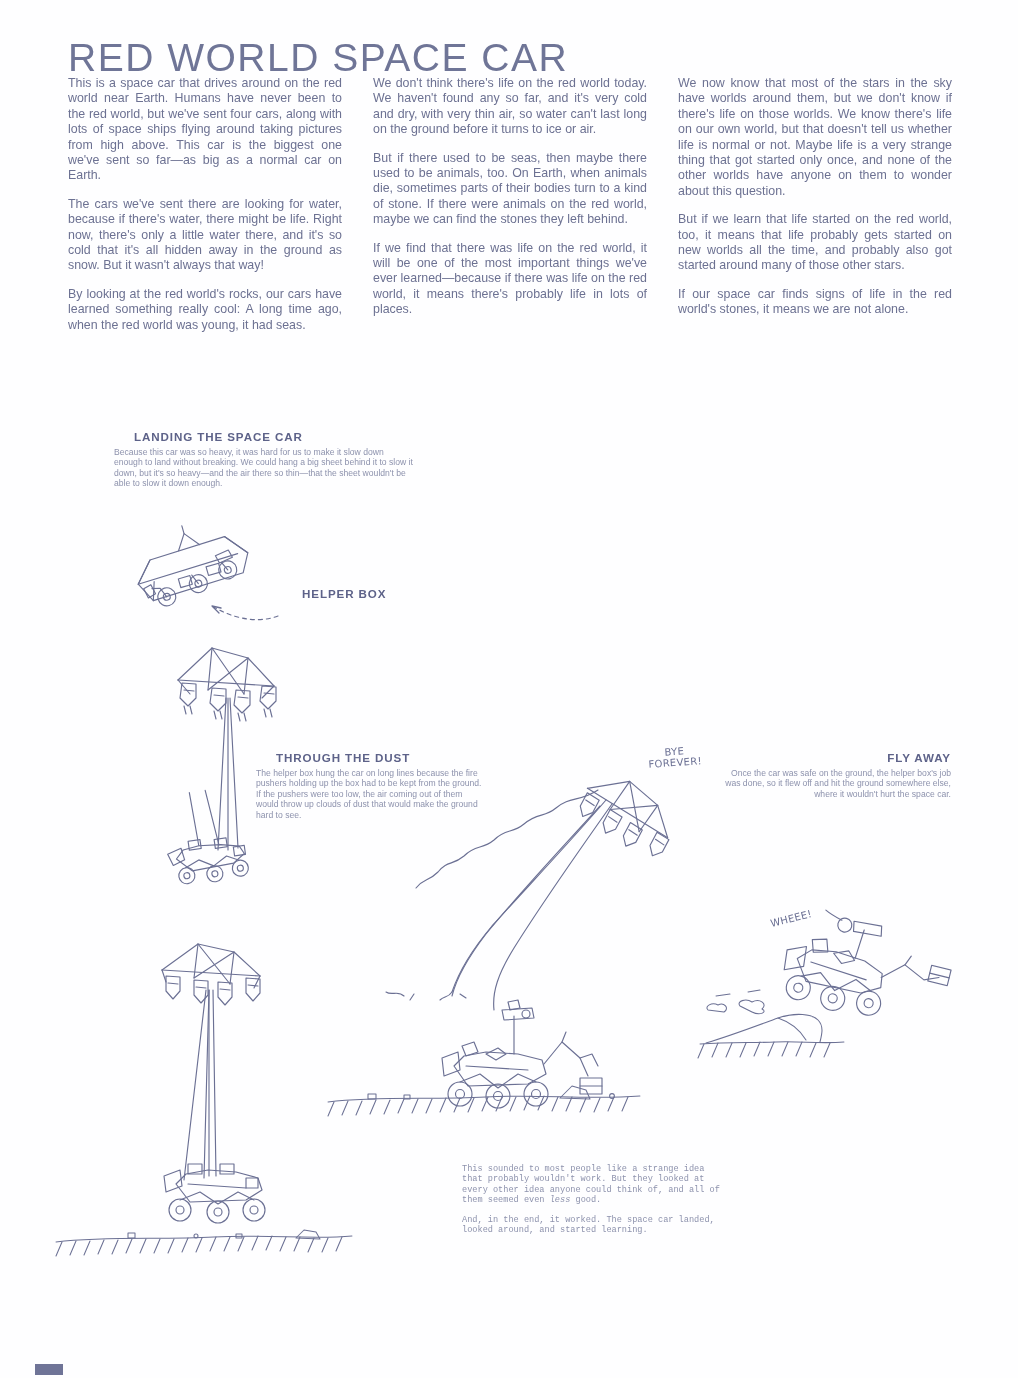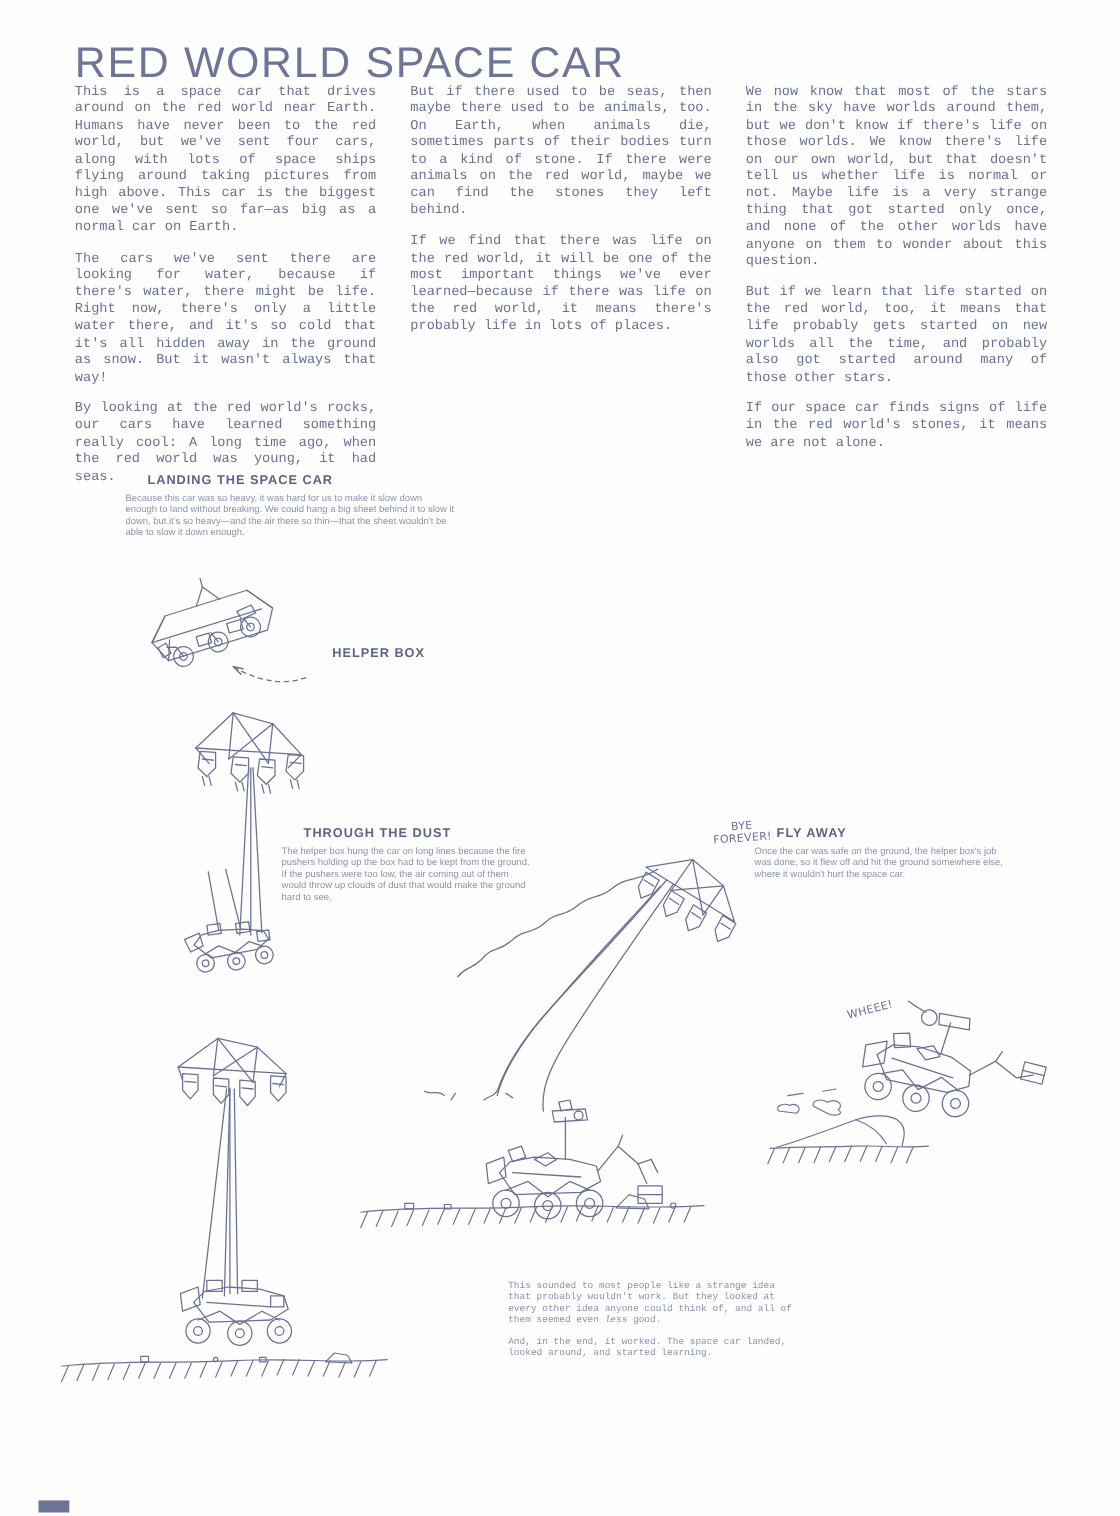--- a/index.html
+++ b/index.html
@@ -35,21 +35,21 @@
     display:flex;
     gap:31px;
   }
   .col { width:274px; }
   .col p {
     margin:0 0 13px 0;
     font-size:12.4px;
     line-height:15.4px;
     text-align:justify;
     color:#6c7192;
-    font-family:Liberation Mono, monospace;
+    font-family:Liberation Sans, sans-serif;
   }
 
   
   .sec-head {
     font-size:11.6px;
     font-weight:bold;
     letter-spacing:0.9px;
     color:#5d6289;
     margin:0 0 4px 0;
     padding-left:20px;
@@ -57,21 +57,21 @@
   .sec-body p {
     margin:0 0 6px 0;
     font-size:8.6px;
     line-height:10.4px;
     color:#8d92ad;
   }
 
   .block-landing { position:absolute; left:114px; top:430px; width:300px; }
   .block-helper  { position:absolute; left:282px; top:587px; width:222px; }
   .block-dust    { position:absolute; left:256px; top:751px; width:226px; }
-  .block-fly     { position:absolute; left:686px; top:751px; width:226px; }
+  .block-fly     { position:absolute; left:725px; top:751px; width:226px;text-align:right; }
   .block-end     { position:absolute; left:462px; top:1155px; width:268px;font-family:Liberation Mono, monospace; }
   .block-end p { font-size:8.6px; line-height:10.6px; color:#8d92ad; }
 
   
   .handtext {
     position:absolute;
     font-family:"DejaVu Sans", sans-serif;
     font-size:10px;
     color:#6b7094;
     line-height:11px;
@@ -353,20 +353,21 @@
     </g>
   </svg>
 
   <div class="cols">
     <div class="col">
       <p>This is a space car that drives around on the red world near Earth. Humans have never been to the red world, but we've sent four cars, along with lots of space ships flying around taking pictures from high above. This car is the biggest one we've sent so far—as big as a normal car on Earth.</p>
       <p>The cars we've sent there are looking for water, because if there's water, there might be life. Right now, there's only a little water there, and it's so cold that it's all hidden away in the ground as snow. But it wasn't always that way!</p>
       <p>By looking at the red world's rocks, our cars have learned something really cool: A long time ago, when the red world was young, it had seas.</p>
     </div>
     <div class="col">
+      <p>We don't think there's life on the red world today. We haven't found any so far, and it's very cold and dry, with very thin air, so water can't last long on the ground before it turns to ice or air.</p>
       <p>But if there used to be seas, then maybe there used to be animals, too. On Earth, when animals die, sometimes parts of their bodies turn to a kind of stone. If there were animals on the red world, maybe we can find the stones they left behind.</p>
       <p>If we find that there was life on the red world, it will be one of the most important things we've ever learned—because if there was life on the red world, it means there's probably life in lots of places.</p>
     </div>
     <div class="col">
       <p>We now know that most of the stars in the sky have worlds around them, but we don't know if there's life on those worlds. We know there's life on our own world, but that doesn't tell us whether life is normal or not. Maybe life is a very strange thing that got started only once, and none of the other worlds have anyone on them to wonder about this question.</p>
       <p>But if we learn that life started on the red world, too, it means that life probably gets started on new worlds all the time, and probably also got started around many of those other stars.</p>
       <p>If our space car finds signs of life in the red world's stones, it means we are not alone.</p>
     </div>
   </div>
 

